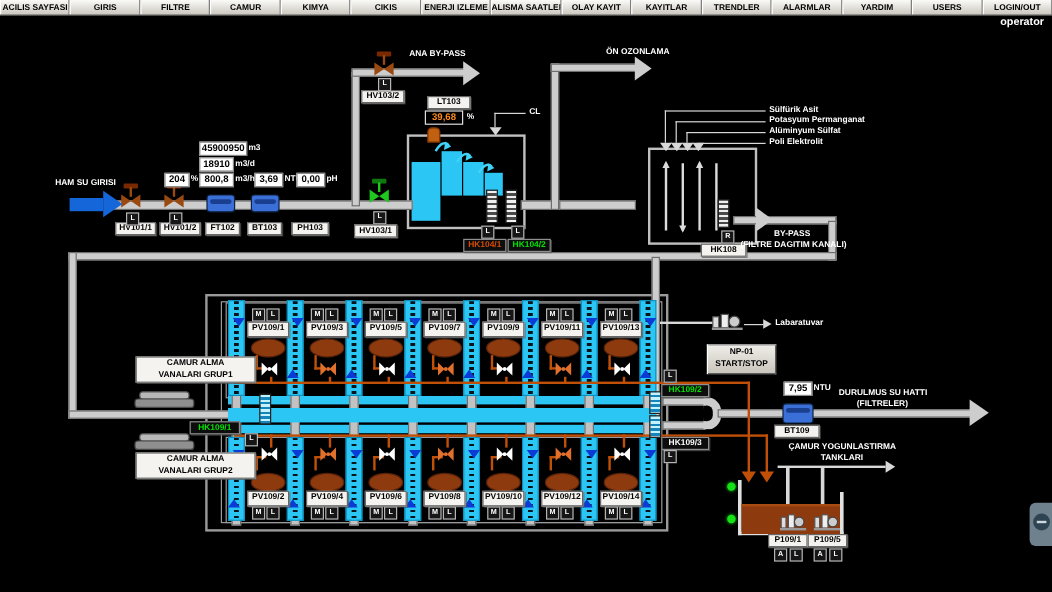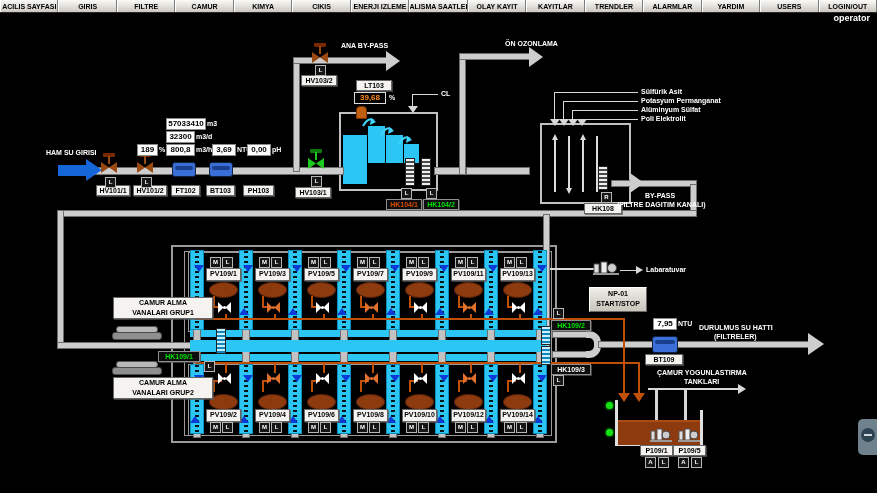--- a/index.html
+++ b/index.html
@@ -89,25 +89,25 @@
       <div class="menu-item">USERS</div>
       <div class="menu-item">LOGIN/OUT</div>
     </div>
   <div id="operator">operator</div>
 
   <div class="lbl" style="left:46px;top:149px;">HAM SU GIRISI</div>
   <div class="abs" style="left:58px;top:165px;width:28px;height:11px;background:#1566d8;z-index:3;"></div>
   <div class="ahd" style="left:86px;top:159px;border-top:11px solid transparent;border-bottom:11px solid transparent;border-left:16px solid #1566d8;"></div>
   <div class="pipe" style="left:88px;top:167px;width:256px;height:8px;"></div>
 
-  <div class="val" style="left:166px;top:118px;width:38px;">57033410</div>
+  <div class="val" style="left:166px;top:118px;width:38px;">45900950</div>
   <div class="unit" style="left:207px;top:120px;">m3</div>
-  <div class="val" style="left:166px;top:131px;width:27px;">32300</div>
+  <div class="val" style="left:166px;top:131px;width:27px;">18910</div>
   <div class="unit" style="left:196px;top:133px;">m3/d</div>
-  <div class="val" style="left:137px;top:144px;width:19px;">189</div>
+  <div class="val" style="left:137px;top:144px;width:19px;">204</div>
   <div class="unit" style="left:159px;top:146px;">%</div>
   <div class="val" style="left:166px;top:144px;width:27px;">800,8</div>
   <div class="unit" style="left:196px;top:146px;">m3/h</div>
   <div class="val" style="left:212px;top:144px;width:22px;">3,69</div>
   <div class="unit" style="left:237px;top:146px;">NTU</div>
   <div class="val" style="left:247px;top:144px;width:22px;">0,00</div>
   <div class="unit" style="left:272px;top:146px;">pH</div>
 
   <svg class="hvalve" style="left:99px;top:152px;color:#9a4a10;" width="20" height="22" viewBox="0 0 20 22">
       <rect x="4" y="1" width="12" height="4" rx="1" fill="#7a2800"></rect>

